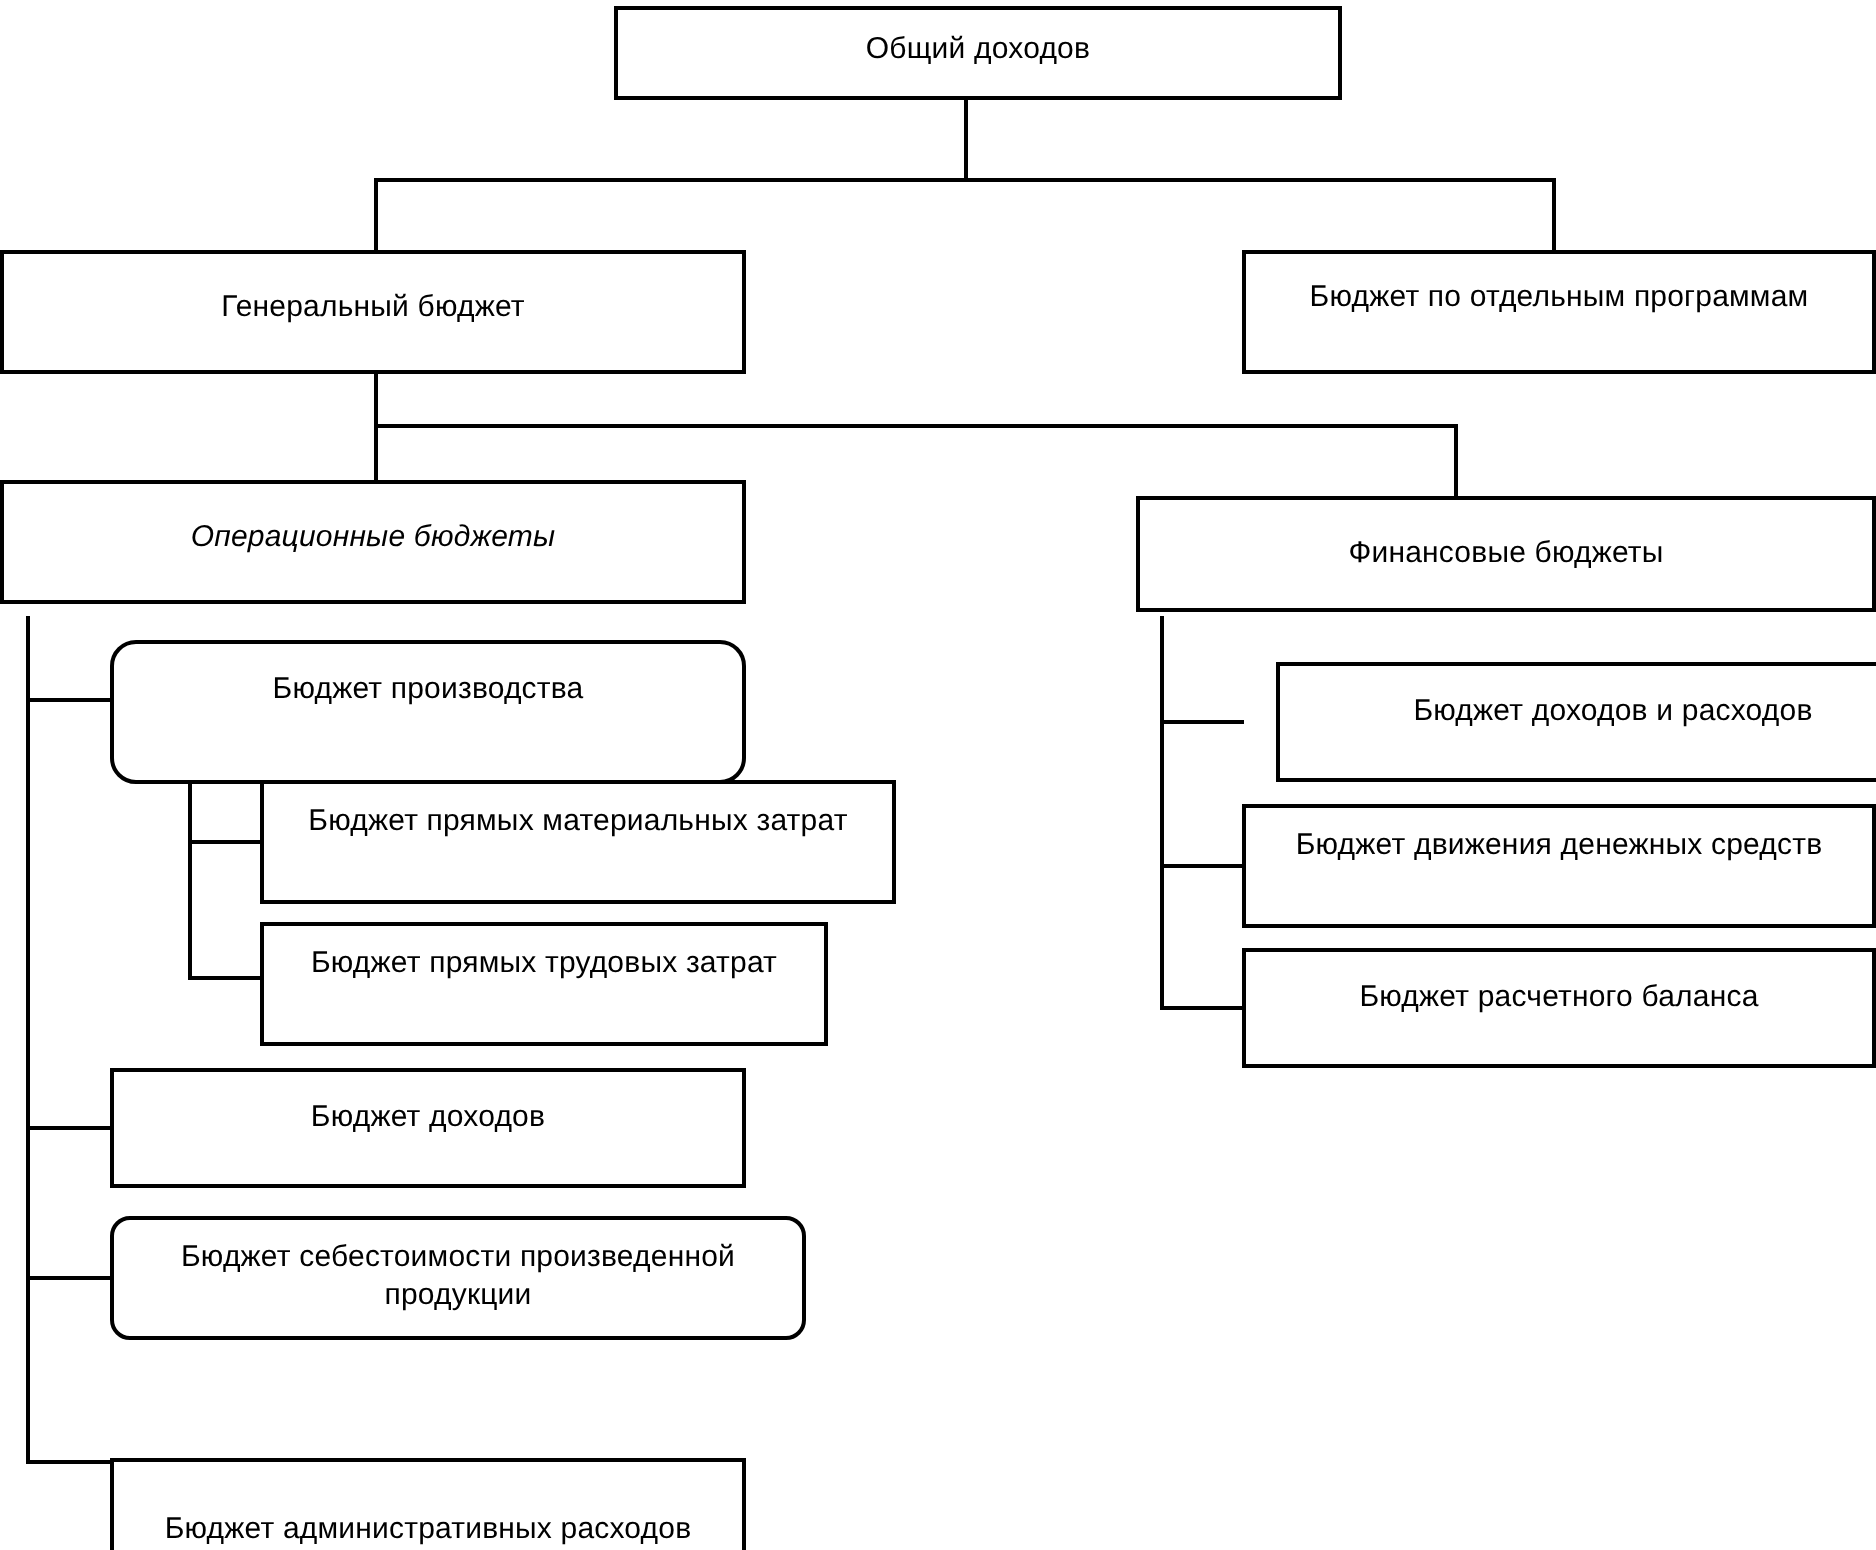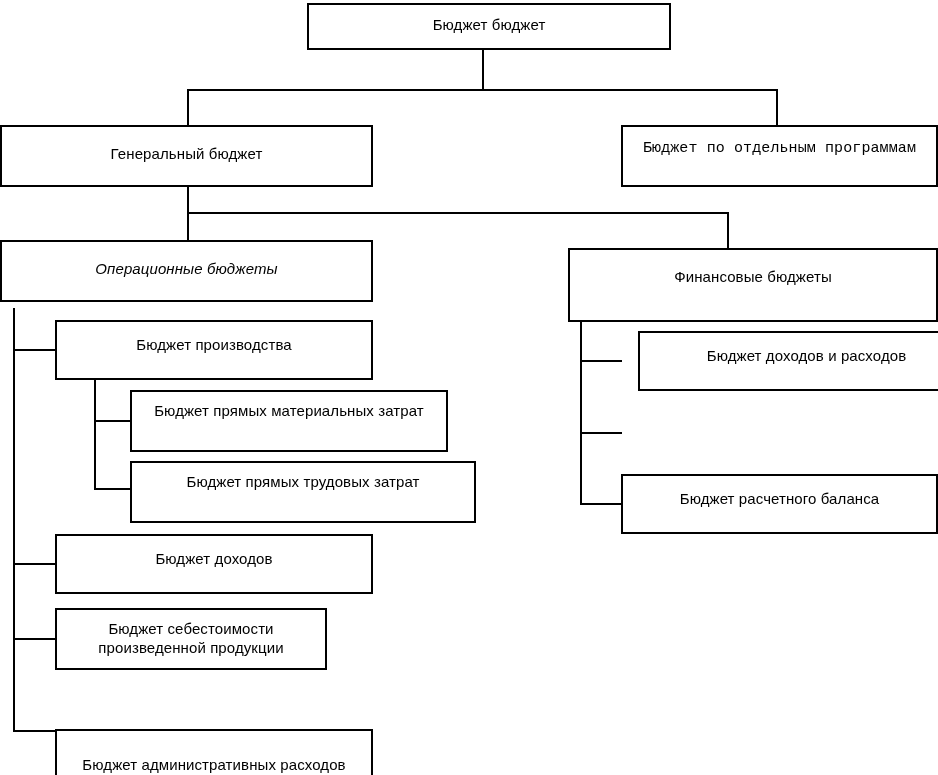--- a/index.html
+++ b/index.html
@@ -76,65 +76,68 @@
   <div class="connector v" style="left:94px; top:378px; height:112px;"></div>
   <div class="connector h" style="left:94px; top:420px; width:38px;"></div>
   <div class="connector h" style="left:94px; top:488px; width:38px;"></div>
 
   <div class="connector v" style="left:580px; top:308px; height:197px;"></div>
   <div class="connector h" style="left:580px; top:360px; width:42px;"></div>
   <div class="connector h" style="left:580px; top:432px; width:42px;"></div>
   <div class="connector h" style="left:580px; top:503px; width:42px;"></div>
 
   <div class="node" style="left:307px; top:3px; width:364px; height:47px; padding-top:10px;">
-    <span class="label">Бюджет бюджет</span>
+    <span class="label">Общий доходов</span>
   </div>
 
   <div class="node" style="left:0px; top:125px; width:373px; height:62px; padding-top:17px;justify-content:flex-end;">
     <span class="label">Генеральный бюджет</span>
   </div>
 
-  <div class="node" style="left:621px; top:125px; width:317px; height:62px; padding-top:12px;font-family:Liberation Mono, monospace;">
+  <div class="node" style="left:621px; top:125px; width:317px; height:62px; padding-top:12px;">
     <span class="label">Бюджет по отдельным программам</span>
   </div>
 
   <div class="node" style="left:0px; top:240px; width:373px; height:62px; padding-top:17px;font-style:italic;">
     <span class="label">Операционные бюджеты</span>
   </div>
 
-  <div class="node" style="left:568px; top:248px; width:370px; height:74px; padding-top:17px;">
+  <div class="node" style="left:568px; top:248px; width:370px; height:58px; padding-top:17px;">
     <span class="label">Финансовые бюджеты</span>
   </div>
 
-  <div class="node" style="left:55px; top:320px; width:318px; height:60px; padding-top:13px;">
+  <div class="node" style="left:55px; top:320px; width:318px; height:72px; padding-top:13px;border-radius:13px;">
     <span class="label">Бюджет производства</span>
   </div>
 
   <div class="node" style="left:130px; top:390px; width:318px; height:62px; padding-top:9px;">
     <span class="label">Бюджет прямых материальных затрат</span>
   </div>
 
-  <div class="node" style="left:130px; top:461px; width:346px; height:62px; padding-top:9px;">
+  <div class="node" style="left:130px; top:461px; width:284px; height:62px; padding-top:9px;">
     <span class="label">Бюджет прямых трудовых затрат</span>
   </div>
 
   <div class="node" style="left:55px; top:534px; width:318px; height:60px; padding-top:13px;">
     <span class="label">Бюджет доходов</span>
   </div>
 
-  <div class="node" style="left:55px; top:608px; width:272px; height:62px; padding-top:9px;">
+  <div class="node" style="left:55px; top:608px; width:348px; height:62px; padding-top:9px;border-radius:10px;">
     <span class="label">Бюджет себестоимости произведенной продукции</span>
   </div>
 
   <div class="node" style="left:55px; top:685px; width:318px; height:90px; padding-top:24px;margin-top:44px;">
     <span class="label">Бюджет административных расходов</span>
   </div>
 
   <div class="node" style="left:638px; top:331px; width:337px; height:60px; padding-top:13px;">
     <span class="label">Бюджет доходов и расходов</span>
   </div>
 
+  <div class="node" style="left:621px; top:402px; width:317px; height:62px; padding-top:9px;">
+    <span class="label">Бюджет движения денежных средств</span>
+  </div>
 
   <div class="node" style="left:621px; top:474px; width:317px; height:60px; padding-top:13px;">
     <span class="label">Бюджет расчетного баланса</span>
   </div>
 
 </div>
 
 </body></html>

